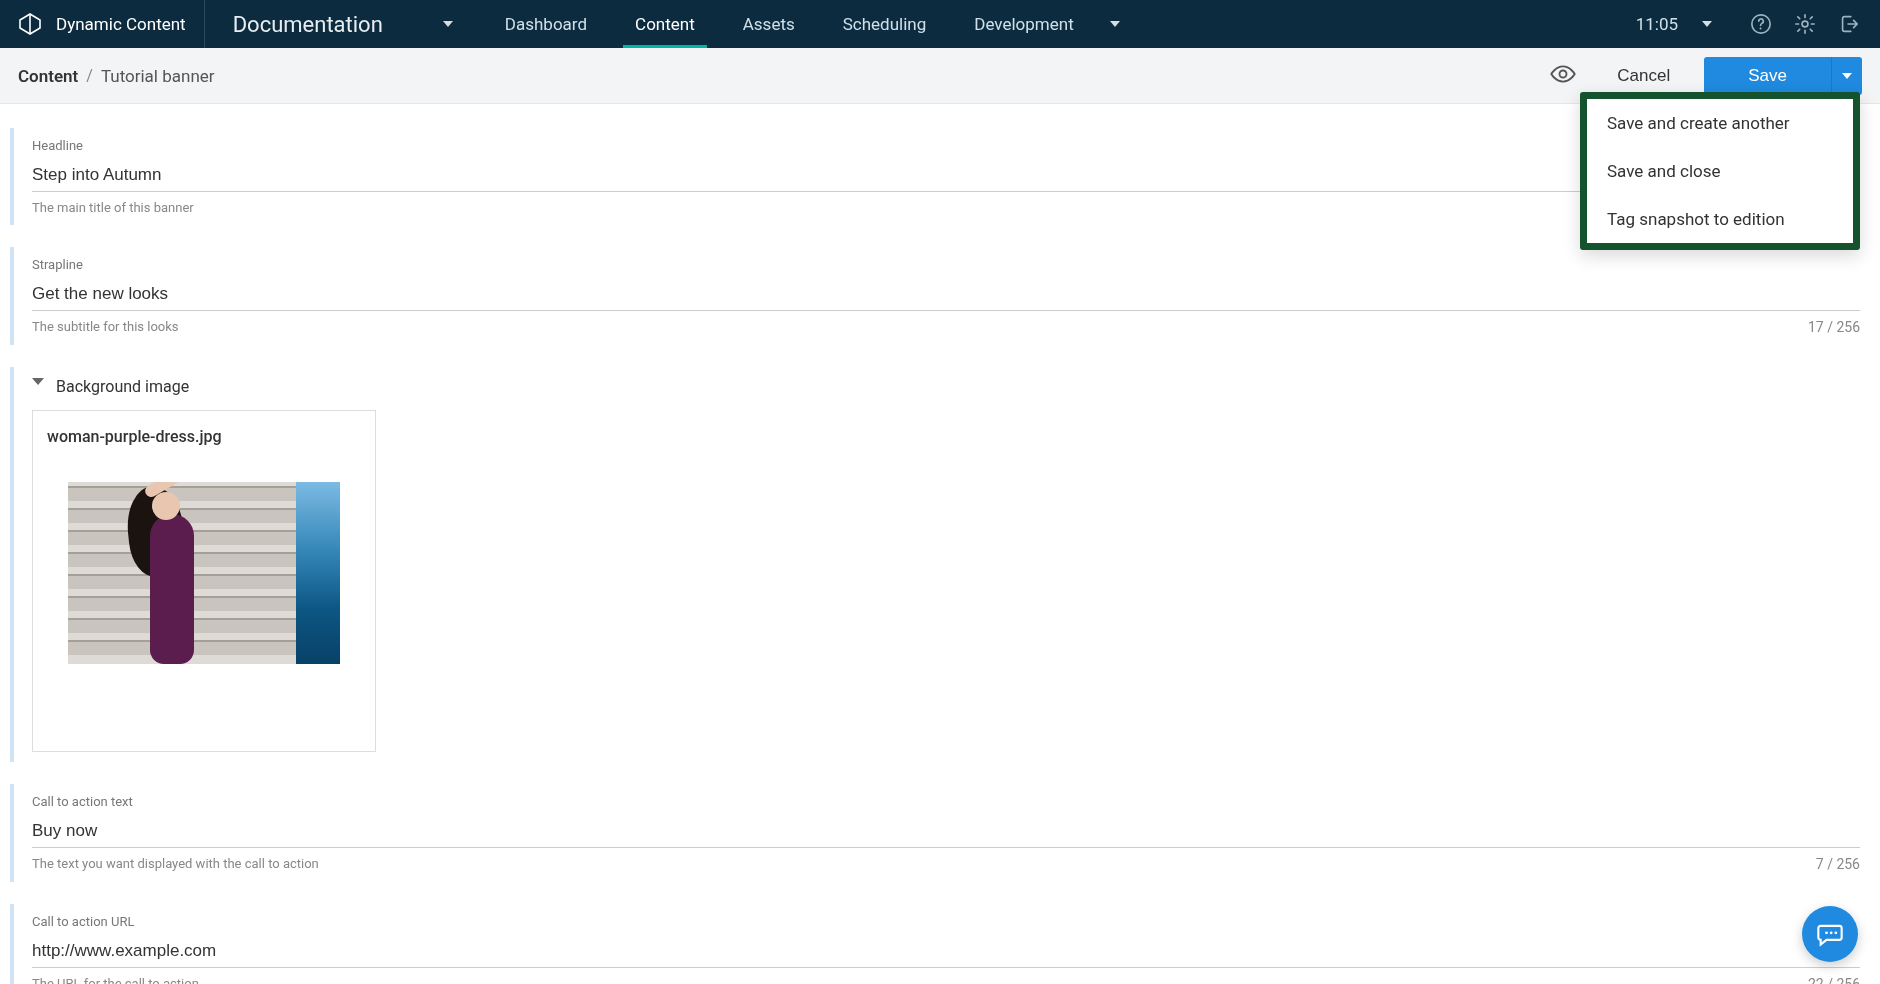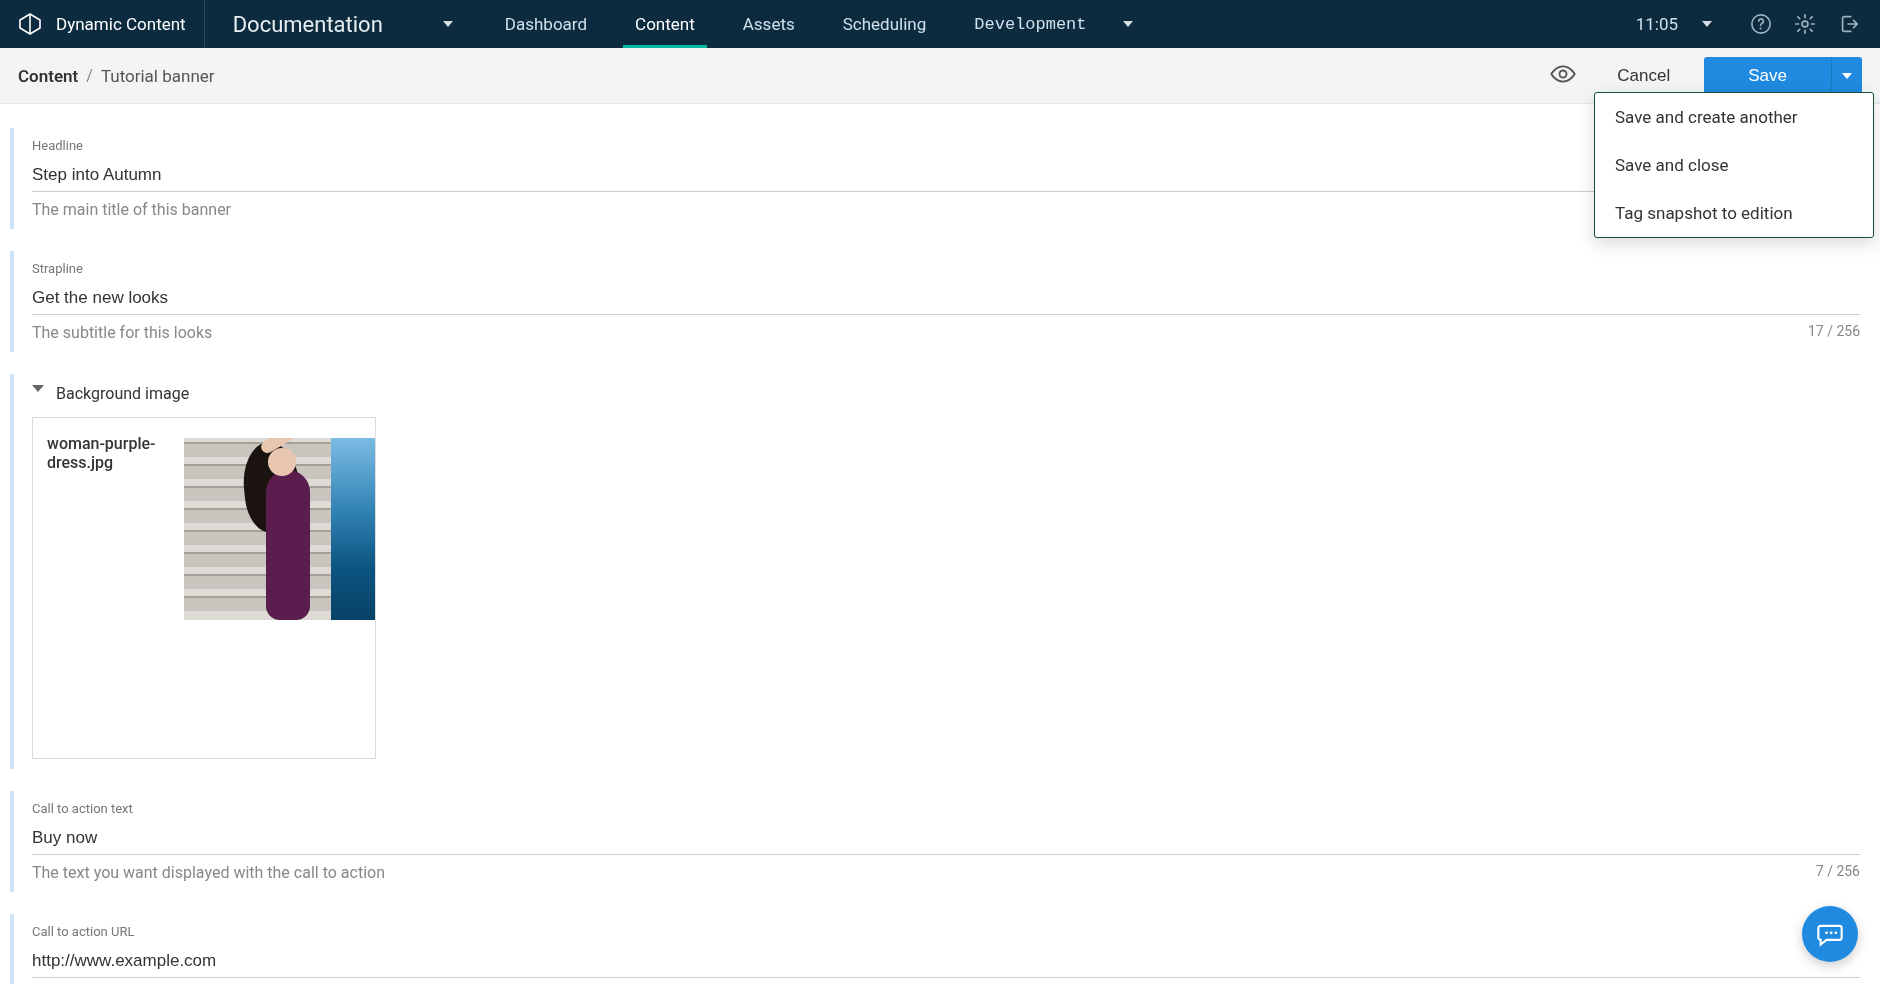--- a/index.html
+++ b/index.html
@@ -8,56 +8,56 @@
 
 .topbar { display: flex; align-items: center; background: #0c2b3f; color: #fff; height: 48px; }
 .brand-area { display: flex; align-items: center; padding: 0 18px; height: 100%; border-right: 1px solid rgba(255,255,255,0.15); font-size: 17px; font-weight: 400; gap: 14px; }
 .brand-icon svg { display: block; }
 .doc-link { display: flex; align-items: center; gap: 60px; padding: 0 28px; height: 100%; color: #e7edf1; font-size: 22px; cursor: pointer; }
 .caret-down { display: inline-block; width: 0; height: 0; border-left: 5px solid transparent; border-right: 5px solid transparent; border-top: 6px solid #d7dde2; }
 .nav { display: flex; height: 100%; }
 .nav-item { display: flex; align-items: center; padding: 0 24px; color: #cfe0ea; font-size: 17px; cursor: pointer; position: relative; }
 .nav-item.active { color: #fff; font-weight: 400; }
 .nav-item.active::after { content: ''; position: absolute; left: 12px; right: 12px; bottom: 0; height: 3px; background: #00b7a5; }
-.dev-group { display: flex; align-items: center; gap: 36px; padding: 0 24px; color: #cfe0ea; font-size: 17px; cursor: pointer; font-family: Liberation Mono, monospace; }
+.dev-group { display: flex; align-items: center; gap: 36px; padding: 0 24px; color: #cfe0ea; font-size: 17px; cursor: pointer; }
 .spacer { flex: 1; }
 .clock { display: flex; align-items: center; gap: 24px; padding: 0 18px; color: #cfe0ea; font-size: 17px; cursor: pointer; }
 .topbar-icons { display: flex; align-items: center; gap: 22px; padding: 0 20px; }
 .topbar-icon { width: 22px; height: 22px; color: #9eb3c0; cursor: pointer; }
 
 
 .subbar { display: flex; align-items: center; height: 56px; padding: 0 18px; border-bottom: 1px solid #e5e7eb; background: #f3f4f6; }
 .crumb-root { font-weight: 600; font-size: 17px; color: #333; cursor: pointer; }
 .crumb-sep { margin: 0 8px; color: #888; }
 .crumb-leaf { font-size: 17px; color: #555; }
 .subbar .spacer { flex: 1; }
 .eye-icon { color: #555; cursor: pointer; margin-right: 22px; }
 .cancel-btn { background: transparent; border: none; font-size: 17px; color: #333; padding: 8px 18px; cursor: pointer; }
 .save-group { display: flex; margin-left: 16px; }
 .save-btn { background: #1f8ae0; color: #fff; border: none; font-size: 17px; padding: 9px 44px; border-radius: 3px 0 0 3px; cursor: pointer; }
 .save-caret { background: #1f8ae0; border: none; border-left: 1px solid rgba(0,0,0,0.12); border-radius: 0 3px 3px 0; padding: 0 10px; cursor: pointer; display: flex; align-items: center; }
 .save-caret .caret-down { border-top-color: #fff; }
 
 
-.dropdown { position: absolute; top: 92px; right: 6px; width: 280px; background: #fff; border: 1px solid #14532d; border-radius: 3px; box-shadow: 0 6px 18px rgba(0,0,0,0.15); z-index: 20; }
+.dropdown { position: absolute; top: 92px; right: 20px; width: 280px; background: #fff; border: 7px solid #14532d; border-radius: 3px; box-shadow: 0 6px 18px rgba(0,0,0,0.15); z-index: 20; }
 .dropdown-item { padding: 14px 20px; font-size: 17px; color: #333; cursor: pointer; }
 
 
 .form-area { padding: 24px 8px 24px 10px; }
 .field { position: relative; border-left: 4px solid #cfe4f7; padding: 10px 12px 10px 18px; margin-bottom: 22px; }
 .field-label { font-size: 13px; color: #777; margin-bottom: 6px; }
 .field-input { width: 100%; border: none; border-bottom: 1px solid #ccc; font-size: 17px; color: #333; padding: 6px 0; outline: none; background: transparent; }
 .field-help-row { display: flex; justify-content: space-between; margin-top: 8px; }
-.field-help { font-size: 16px; color: #888; }
+.field-help { font-size: 13px; color: #888; }
 .field-counter { font-size: 14px; color: #888; }
 
 .collapse-header { display: flex; gap: 12px; font-size: 16px; color: #333; margin-bottom: 14px; cursor: pointer; }
 .chev-down { display: inline-block; width: 0; height: 0; border-left: 6px solid transparent; border-right: 6px solid transparent; border-top: 7px solid #666; transform: translateY(1px); }
 
-.image-card { width: 344px; height: 342px; border: 1px solid #ddd; background: #fff; display: flex; flex-direction: row; }
+.image-card { width: 344px; height: 342px; border: 1px solid #ddd; background: #fff; display: flex; flex-direction: column; }
 .image-card-title { font-weight: 500; font-size: 16px; padding: 16px 14px; color: #333; }
 .image-thumb { margin: 20px auto 0 auto; width: 272px; height: 182px; position: relative; background: linear-gradient(180deg,#9ec9e8 0%, #cfe2ef 30%, #175576 55%, #0e3e57 100%); overflow:hidden; }
 .horiz-planks { position:absolute; left:0; top:0; width:228px; height:100%; background:#dedbd6; }
 .plank { position:absolute; left:0; width:100%; height:15px; background:#c9c5be; border-top:2px solid #a49f97; }
 .sea { position:absolute; right:0; top:0; width:44px; height:100%; background:linear-gradient(180deg,#7bbbe4 0%, #3183b4 40%, #0d5683 70%, #084166 100%); }
 .figure { position:absolute; left:54px; top:8px; width:120px; height:174px; }
 .fhead { position:absolute; left:30px; top:2px; width:28px; height:28px; border-radius:50%; background:#e8c6b0; }
 .fhair { position:absolute; left:6px; top:-4px; width:56px; height:90px; background:#1b1310; border-radius:50% 50% 40% 40%; transform:rotate(-6deg); }
 .farm { position:absolute; left:24px; top:-2px; width:60px; height:12px; background:#e8c6b0; border-radius:8px; transform:rotate(-30deg); transform-origin:left center; }
 .fbody { position:absolute; left:28px; top:24px; width:44px; height:150px; background:#5b1d4e; border-radius:22px 22px 14px 14px; }

